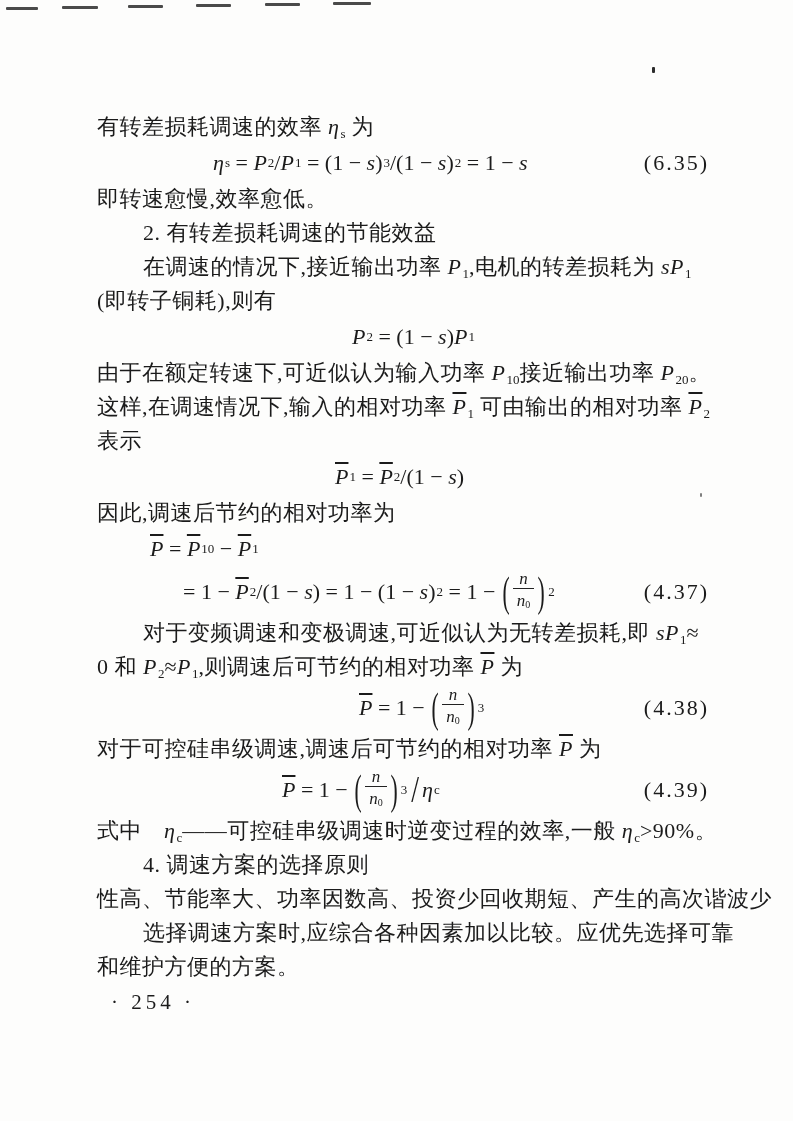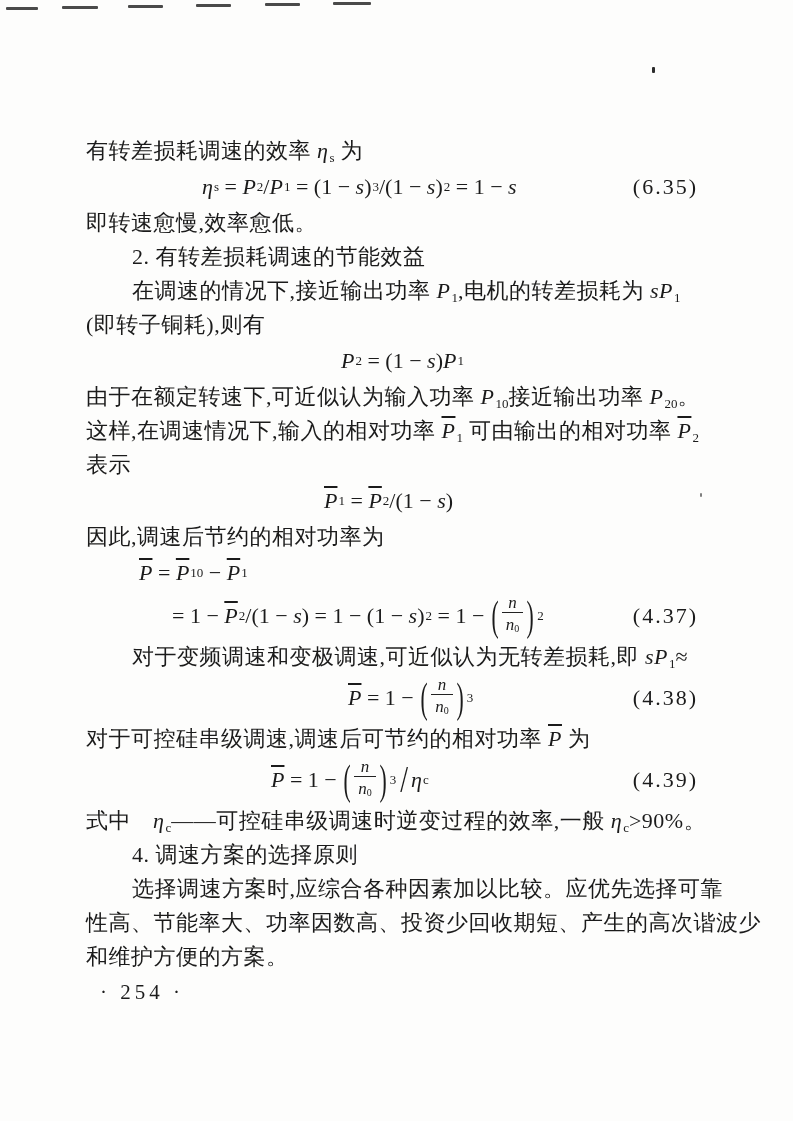--- a/index.html
+++ b/index.html
@@ -9,21 +9,21 @@
     margin:0 auto;
     background:#fdfdfc;
     overflow:hidden;
     font-family:"Liberation Serif","DejaVu Serif",serif;
     color:#1b1b1b;
   }
   
   .dash{position:absolute;background:#4a4a4a;border-radius:1px;}
   .speck{position:absolute;background:#2c2c2c;border-radius:1px;}
   
-  .content{position:absolute;left:86px;top:110px;width:612px;margin-top:24px;}
+  .content{position:absolute;left:97px;top:110px;width:612px;}
   .tline{
     font-size:22px;line-height:34px;height:34px;
     white-space:nowrap;letter-spacing:0.5px;
   }
   .indent{padding-left:46px;}
   
   .formula{
     display:flex;align-items:center;white-space:nowrap;
     font-size:22px;
   }
@@ -98,37 +98,38 @@
     </div>
 
     <div class="formula fh2">
       <span class="f-body" style="margin-left:86px;"><span class="rm">= 1 − </span><span class="var bar">P</span><span class="sb">2</span><span class="rm">/(1 − </span><span class="var">s</span><span class="rm">) = 1 − (1 − </span><span class="var">s</span><span class="rm">)</span><span class="sp">2</span><span class="rm"> = 1 − </span><span class="paren">(</span><span class="frac"><span class="fnum"><span class="var">n</span></span><span class="fden"><span class="var">n</span><span class="fsb">0</span></span></span><span class="paren">)</span><span class="supout">2</span></span>
       <span class="eqno">(4.37)</span>
     </div>
 
 
     <div class="tline indent"><span>对于变频调速和变极调速,可近似认为无转差损耗,即 </span><span class="var">s</span><span class="var">P</span><span class="sb">1</span><span>≈</span></div>
 
+    <div class="tline"><span>0 和 </span><span class="var">P</span><span class="sb">2</span><span>≈</span><span class="var">P</span><span class="sb">1</span><span>,则调速后可节约的相对功率 </span><span class="var bar">P</span><span> 为</span></div>
 
     <div class="formula fh2">
       <span class="f-body" style="margin-left:262px;"><span class="var bar">P</span><span class="rm"> = 1 − </span><span class="paren">(</span><span class="frac"><span class="fnum"><span class="var">n</span></span><span class="fden"><span class="var">n</span><span class="fsb">0</span></span></span><span class="paren">)</span><span class="supout">3</span></span>
       <span class="eqno">(4.38)</span>
     </div>
 
     <div class="tline"><span>对于可控硅串级调速,调速后可节约的相对功率 </span><span class="var bar">P</span><span> 为</span></div>
 
     <div class="formula fh2">
       <span class="f-body" style="margin-left:185px;"><span class="var bar">P</span><span class="rm"> = 1 − </span><span class="paren">(</span><span class="frac"><span class="fnum"><span class="var">n</span></span><span class="fden"><span class="var">n</span><span class="fsb">0</span></span></span><span class="paren">)</span><span class="supout">3</span><span class="bigslash">/</span><span class="var">η</span><span class="sb">c</span></span>
       <span class="eqno">(4.39)</span>
     </div>
 
     <div class="tline"><span>式中</span><span class="var gap-l">η</span><span class="sb">c</span><span>——</span><span>可控硅串级调速时逆变过程的效率,一般 </span><span class="var">η</span><span class="sb">c</span><span>&gt;90%。</span></div>
 
     <div class="tline indent">4. 调速方案的选择原则</div>
 
+    <div class="tline">性高、节能率大、功率因数高、投资少回收期短、产生的高次谐波少</div>
     <div class="tline indent">选择调速方案时,应综合各种因素加以比较。应优先选择可靠</div>
-    <div class="tline">性高、节能率大、功率因数高、投资少回收期短、产生的高次谐波少</div>
     <div class="tline">和维护方便的方案。</div>
 
     <div class="pageno">· 254 ·</div>
 
   </div>
 </div>
 
 </body></html>

